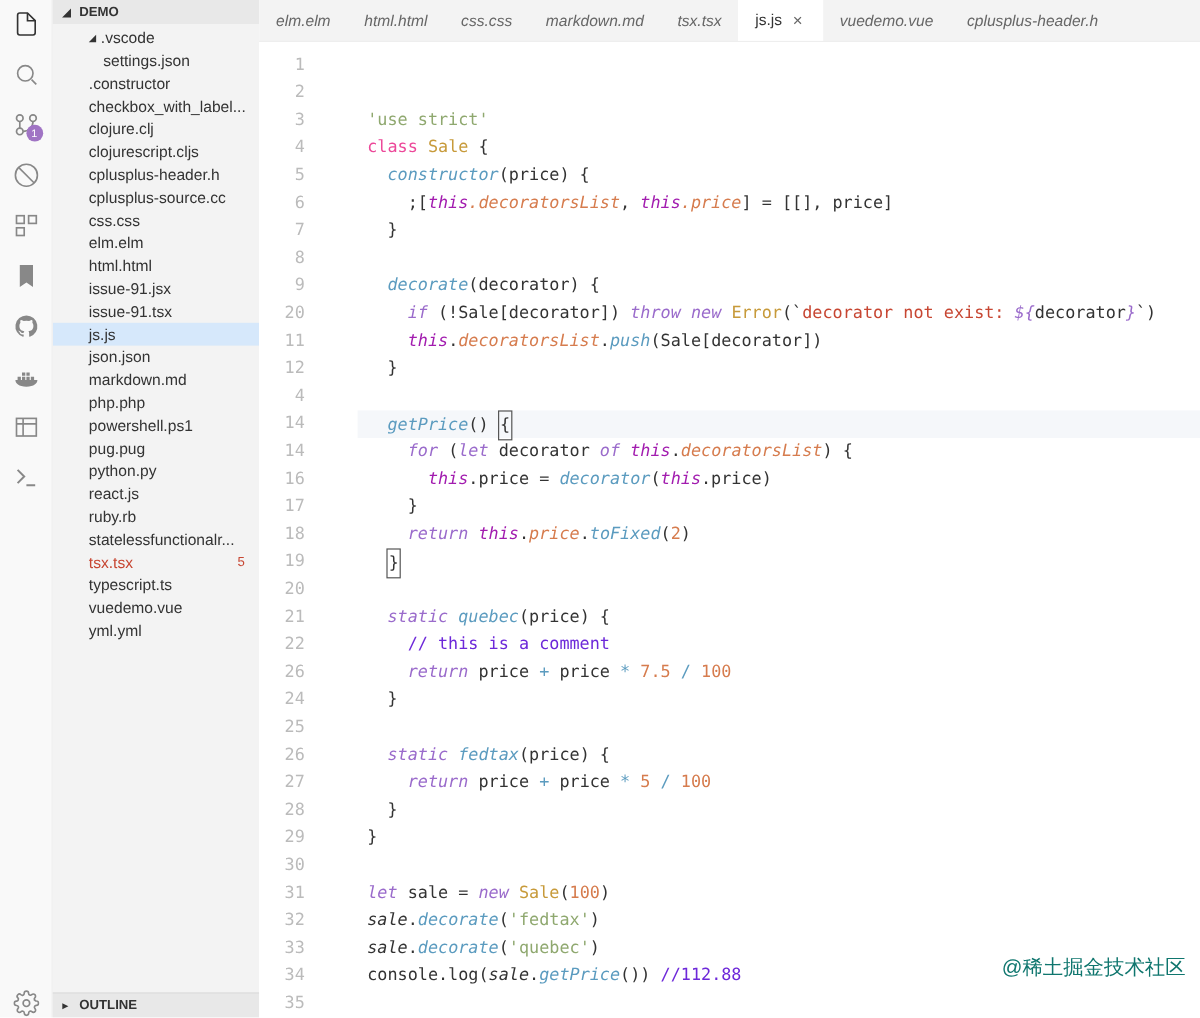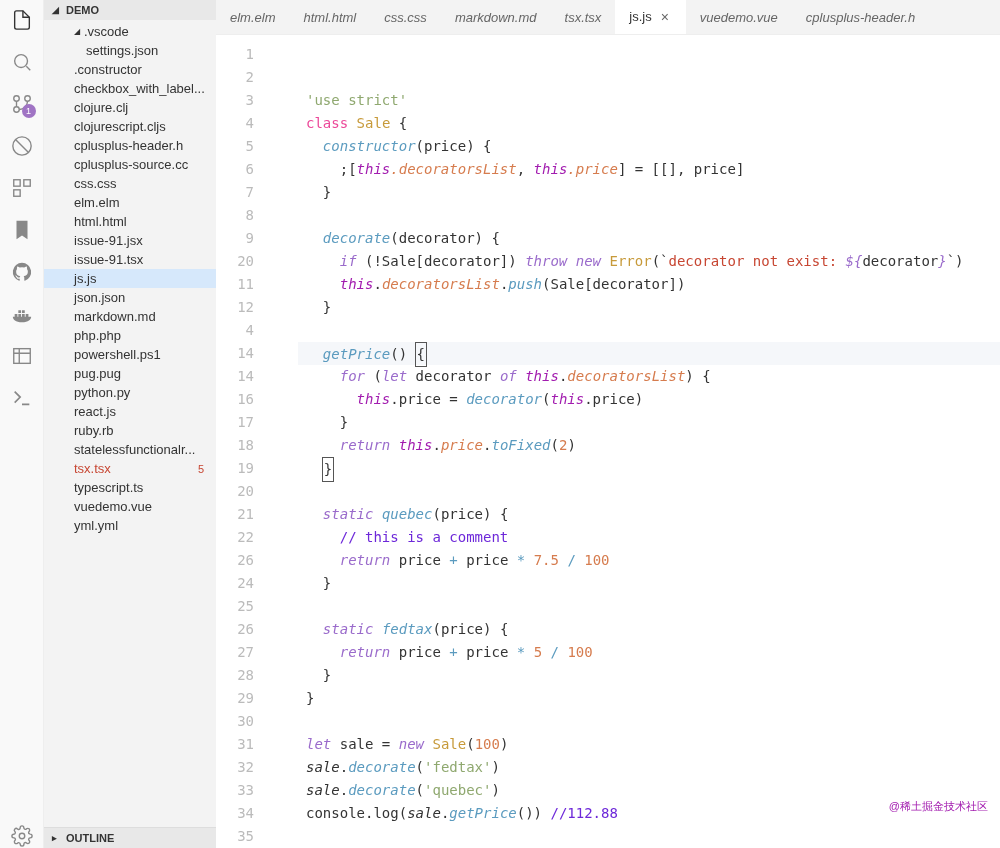--- a/index.html
+++ b/index.html
@@ -42,21 +42,21 @@
 .c-class { color: #c79a3a; }
 .c-fn { color: #5b9bbf; font-style: italic; }
 .c-var { color: #333; font-style: italic; }
 .c-this { color: #a21caf; font-style: italic; }
 .c-prop { color: #d67c4e; font-style: italic; }
 .c-string { color: #8fa86f; }
 .c-num { color: #d67c4e; }
 .c-comment { color: #6d28d9; }
 .c-op { color: #5b9bbf; }
 .c-error { color: #c74632; }
-.watermark { position: absolute; bottom: 30px; right: 12px; color: #a21caf; font-size: 11px; font-family: -apple-system, sans-serif; }
+.watermark { position: absolute; bottom: 30px; right: 12px; color: #0f766e; font-size: 17px; font-family: -apple-system, sans-serif; }
 </style>
 </head>
 <body>
 
 <div class="app">
 
   <div class="activity-bar">
     <div class="act-icon active">
         <svg viewBox="0 0 24 24" fill="none" stroke="currentColor" stroke-width="1.5">
           <path d="M13 2H6a2 2 0 0 0-2 2v16a2 2 0 0 0 2 2h12a2 2 0 0 0 2-2V9l-7-7z"></path>

